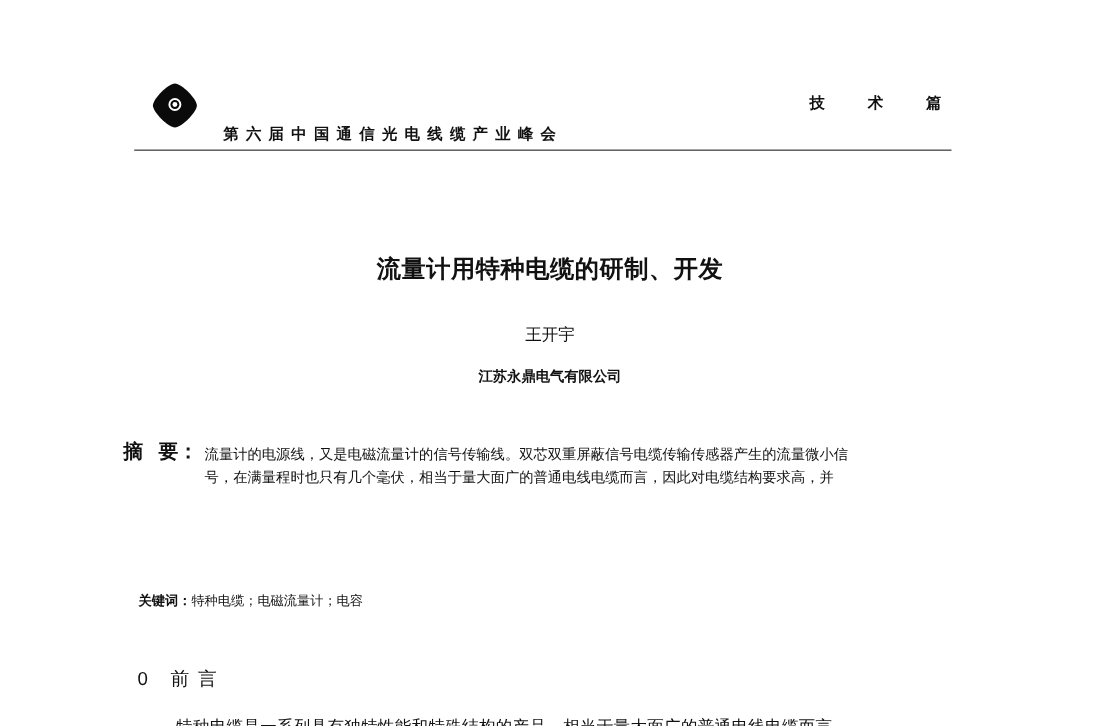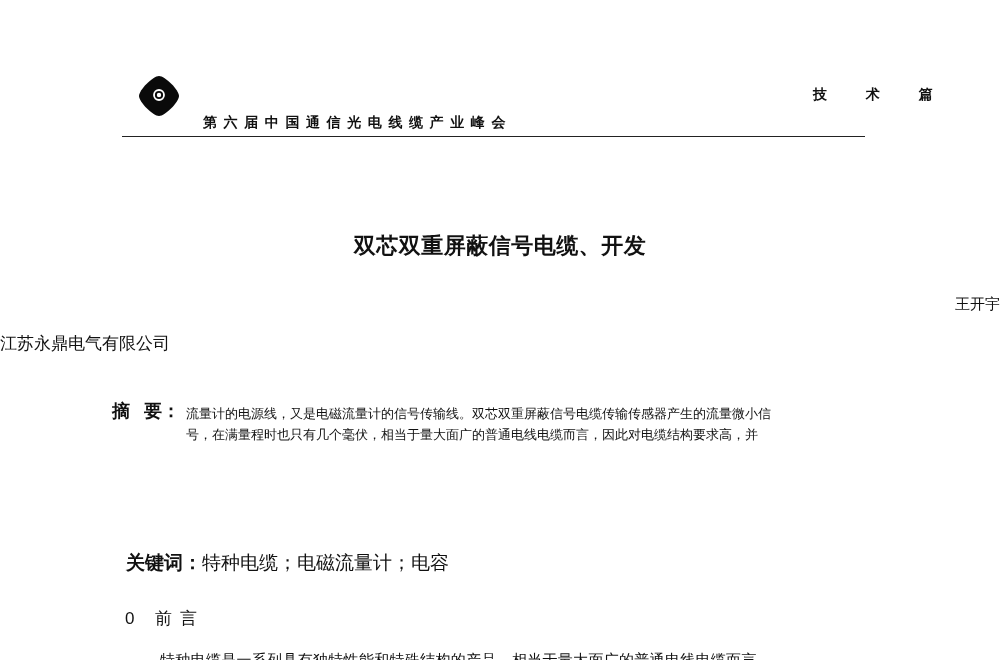--- a/index.html
+++ b/index.html
@@ -28,21 +28,21 @@
       top: 85px;
       font-size: 14px;
       font-weight: bold;
       letter-spacing: 6.6px;
       white-space: nowrap;
       line-height: 18px;
       margin-top: 28px;
     }
     .header-section {
       position: absolute;
-      left: 813px;
+      left: 736px;
       top: 85px;
       font-size: 14px;
       font-weight: bold;
       letter-spacing: 17px;
       white-space: nowrap;
       line-height: 18px;
     }
     .header-rule {
       position: absolute;
       left: 122px;
@@ -60,31 +60,32 @@
       font-size: 22px;
       font-weight: bold;
       line-height: 30px;
       letter-spacing: 0.5px;
     }
     .author {
       position: absolute;
       left: 0;
       width: 1000px;
       top: 294px;
-      text-align: right;
+      text-align: center;
       font-size: 15px;
       line-height: 20px;
     }
     .affiliation {
       position: absolute;
       left: 0;
       width: 1000px;
       top: 334px;
-      font-size: 17px;
-      font-weight: normal;
+      text-align: center;
+      font-size: 13px;
+      font-weight: bold;
       line-height: 18px;
     }
     .abstract-label {
       position: absolute;
       left: 112px;
       top: 402px;
       font-size: 18px;
       font-weight: bold;
       line-height: 18px;
       white-space: nowrap;
@@ -101,22 +102,22 @@
     .abstract-line {
       display: block;
       white-space: nowrap;
       height: 23.5px;
       margin-top: -2.5px;
     }
     .abstract-line:first-child { margin-top: 0; }
     .keywords {
       position: absolute;
       left: 126px;
-      top: 553px;
-      font-size: 19px;
+      top: 537px;
+      font-size: 12px;
       line-height: 18px;
       white-space: nowrap;
     }
     .keywords-label { font-weight: bold; }
     .section-heading {
       position: absolute;
       left: 125px;
       top: 606px;
       font-size: 17px;
       line-height: 24px;
@@ -141,21 +142,21 @@
   <svg width="44" height="44" viewBox="0 0 44 44">
     <path d="M22 2 C28 2, 42 16, 42 22 C42 28, 28 42, 22 42 C16 42, 2 28, 2 22 C2 16, 16 2, 22 2 Z" fill="#0a0a0a"></path>
     <circle cx="22" cy="21" r="5" fill="none" stroke="#ffffff" stroke-width="1.8"></circle>
     <circle cx="22" cy="21" r="2.2" fill="#ffffff"></circle>
   </svg>
 </div>
 <div class="header-title">第六届中国通信光电线缆产业峰会</div>
 <div class="header-section">技 术 篇</div>
 <div class="header-rule"></div>
 
-<div class="paper-title">双芯双重屏蔽信号电缆、开发</div>
+<div class="paper-title">流量计用特种电缆的研制、开发</div>
 <div class="author">王开宇</div>
 <div class="affiliation">江苏永鼎电气有限公司</div>
 
 <div class="abstract-label">
   <span>摘</span><span class="gap"></span><span>要：</span>
 </div>
 <div class="abstract-body">
   <span class="abstract-line">流量计的电源线，又是电磁流量计的信号传输线。双芯双重屏蔽信号电缆传输传感器产生的流量微小信</span>
   <span class="abstract-line">号，在满量程时也只有几个毫伏，相当于量大面广的普通电线电缆而言，因此对电缆结构要求高，并</span>
 </div>

